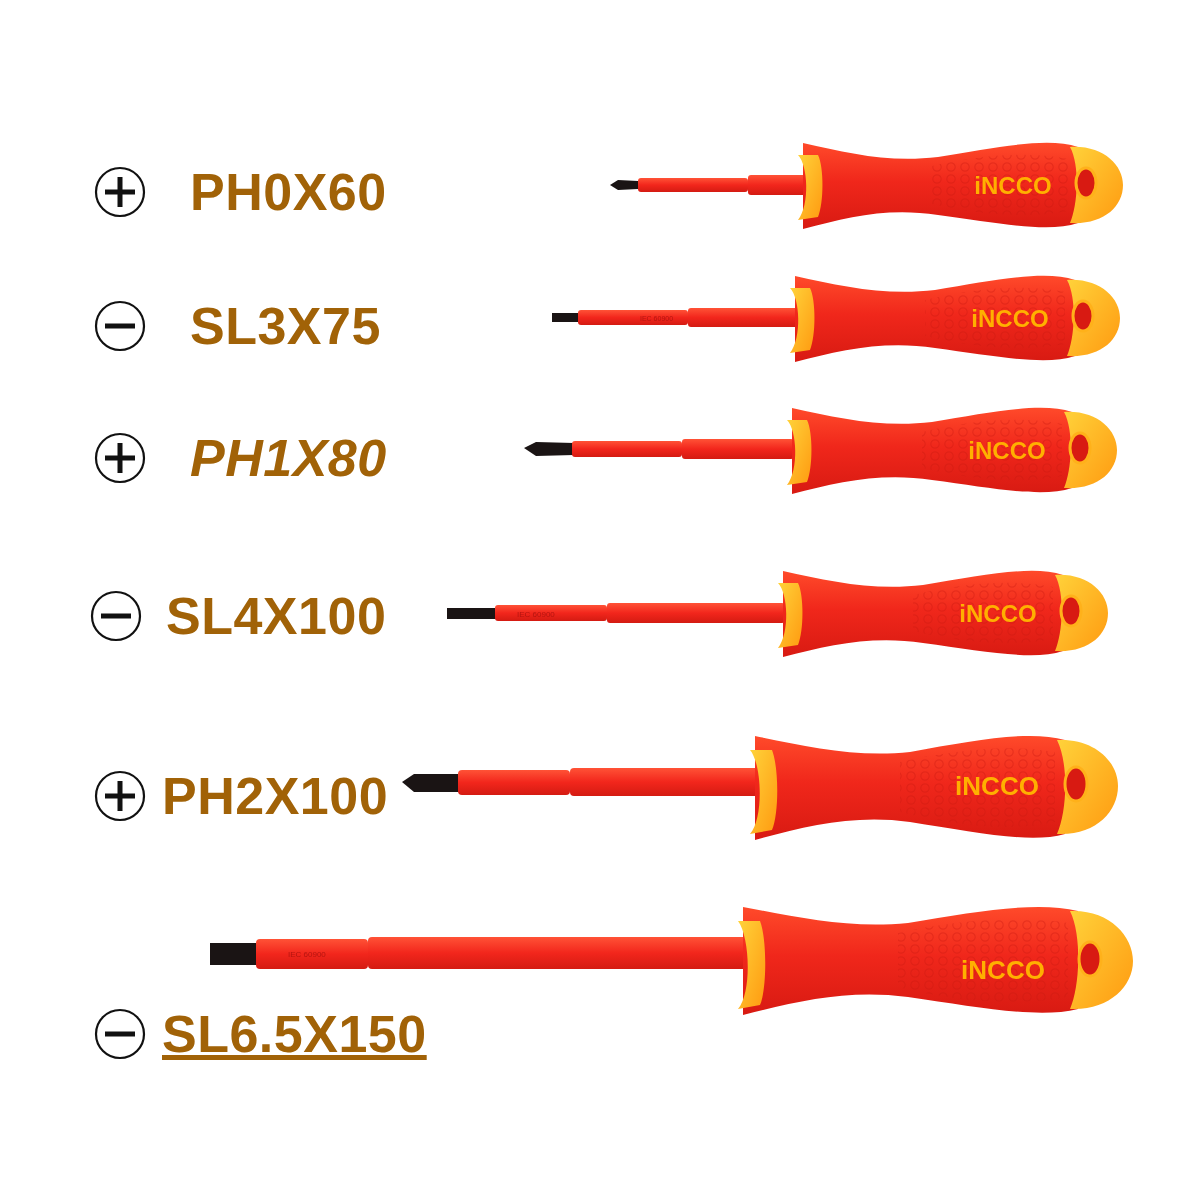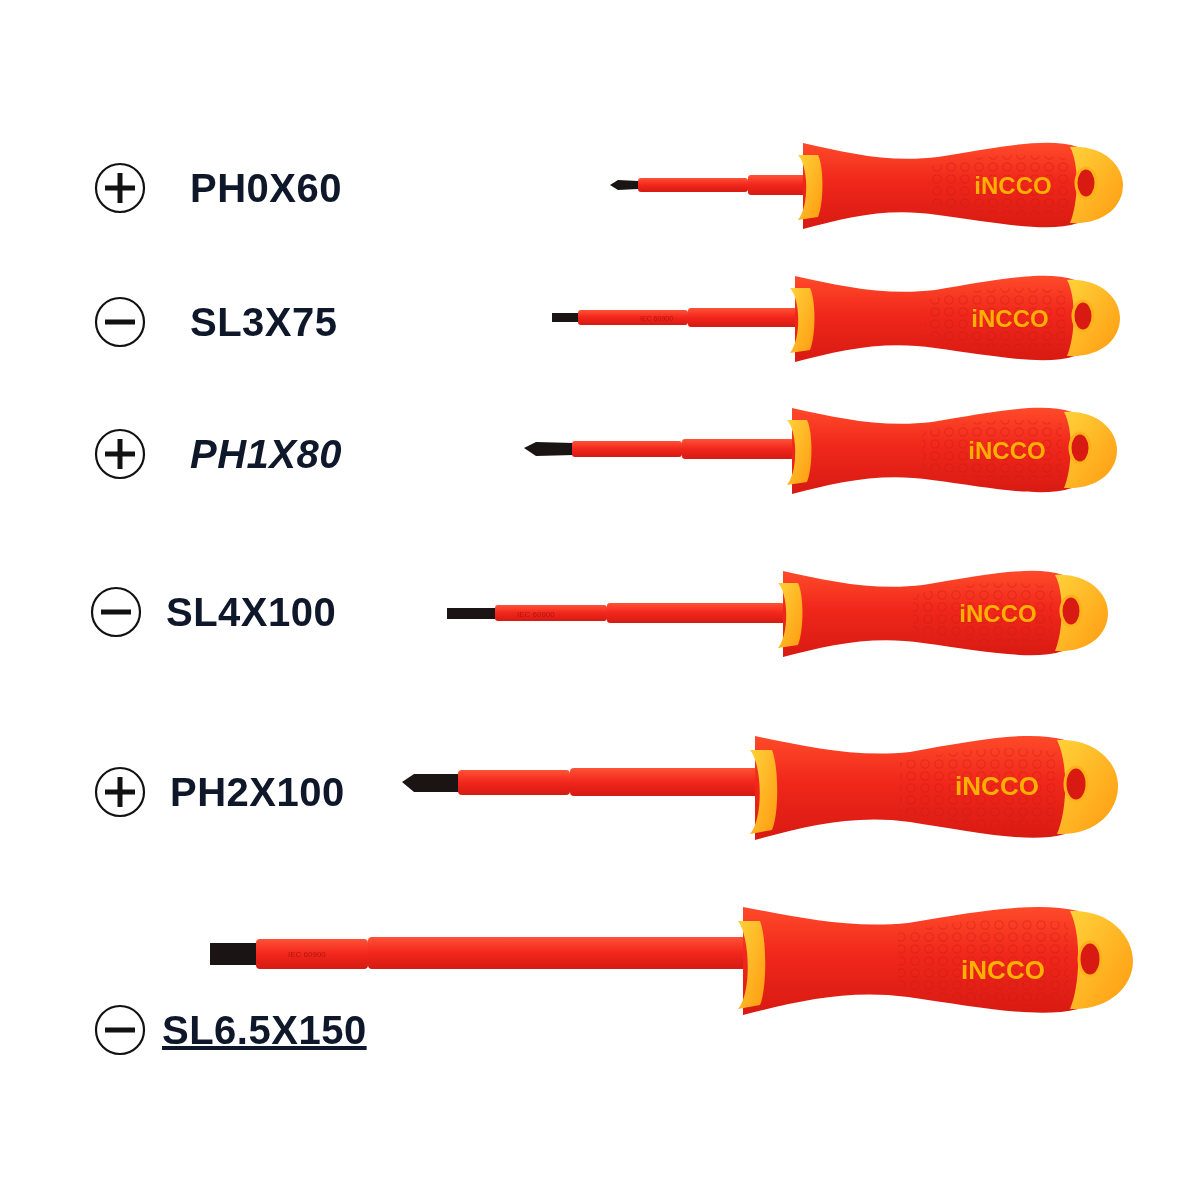--- a/index.html
+++ b/index.html
@@ -1,19 +1,19 @@
 <!DOCTYPE html>
 <html><head>
   <meta charset="utf-8">
   <style>
     html, body { margin: 0; padding: 0; background: #ffffff; }
     body { width: 1200px; height: 1200px; position: relative; overflow: hidden; font-family: "Liberation Sans", sans-serif; }
     .label-row { position: absolute; display: flex; align-items: center; }
     .type-icon { width: 52px; height: 52px; display: block; }
-    .size-label { font-family: "Liberation Sans", sans-serif; font-weight: bold; font-size: 40px; color: #0f172a; letter-spacing: 0.5px; white-space: nowrap; }
+    .size-label { font-family: "Liberation Sans", sans-serif; font-weight: bold; font-size: 52px; color: #a16207; letter-spacing: 0.5px; white-space: nowrap; }
     .tool { position: absolute; }
     .tool svg { display: block; overflow: visible; }
     .brand-text { font-family: "Liberation Sans", sans-serif; font-weight: bold; }
   </style>
 </head>
 <body>
 
 <svg width="0" height="0" style="position:absolute">
   <defs>
     <linearGradient id="handleGrad" x1="0" y1="0" x2="0" y2="1">
@@ -123,21 +123,21 @@
     <text x="553" y="69" class="brand-text" font-size="24" fill="#ffb000" text-anchor="middle">iNCCO</text>
   </svg>
 </div>
 
 <div class="label-row" style="left:94px; top:766px;">
   <svg class="type-icon" viewBox="0 0 52 52">
     <circle cx="26" cy="26" r="24" fill="none" stroke="#111" stroke-width="2.2"></circle>
     <rect x="11" y="23.5" width="30" height="5" fill="#111"></rect>
     <rect x="23.5" y="11" width="5" height="30" fill="#111"></rect>
   </svg>
-  <span class="size-label" style="margin-left:24px;">PH2X100</span>
+  <span class="size-label" style="margin-left:16px;">PH2X100</span>
 </div>
 <div class="tool" style="left:400px; top:722px;">
   <svg width="740" height="140" viewBox="0 0 740 140">
     <path d="M2,60 L14,52 L60,52 L60,70 L14,70 Z" fill="#1a1414"></path>
     <rect x="58" y="48" width="112" height="25" rx="4" fill="url(#shaftGrad)"></rect>
     <rect x="170" y="46" width="190" height="28" rx="4" fill="url(#shaftGrad)"></rect>
     <path d="M355,14 C405,24 455,36 510,30 C575,18 630,8 665,18 L665,112 C630,122 575,110 510,100 C455,92 405,104 355,118 Z" fill="url(#handleGrad)"></path>
     <path d="M350,28 C362,42 364,96 350,112 L372,108 C379,92 379,46 372,28 Z" fill="url(#capGrad)"></path>
     <path d="M500,40 C555,28 610,22 655,30 L655,100 C610,110 555,104 500,90 Z" fill="url(#hexPat)"></path>
     <path d="M657,18 C695,16 718,40 718,64 C718,90 695,114 657,112 C667,90 669,42 657,18 Z" fill="url(#capGrad)"></path>

